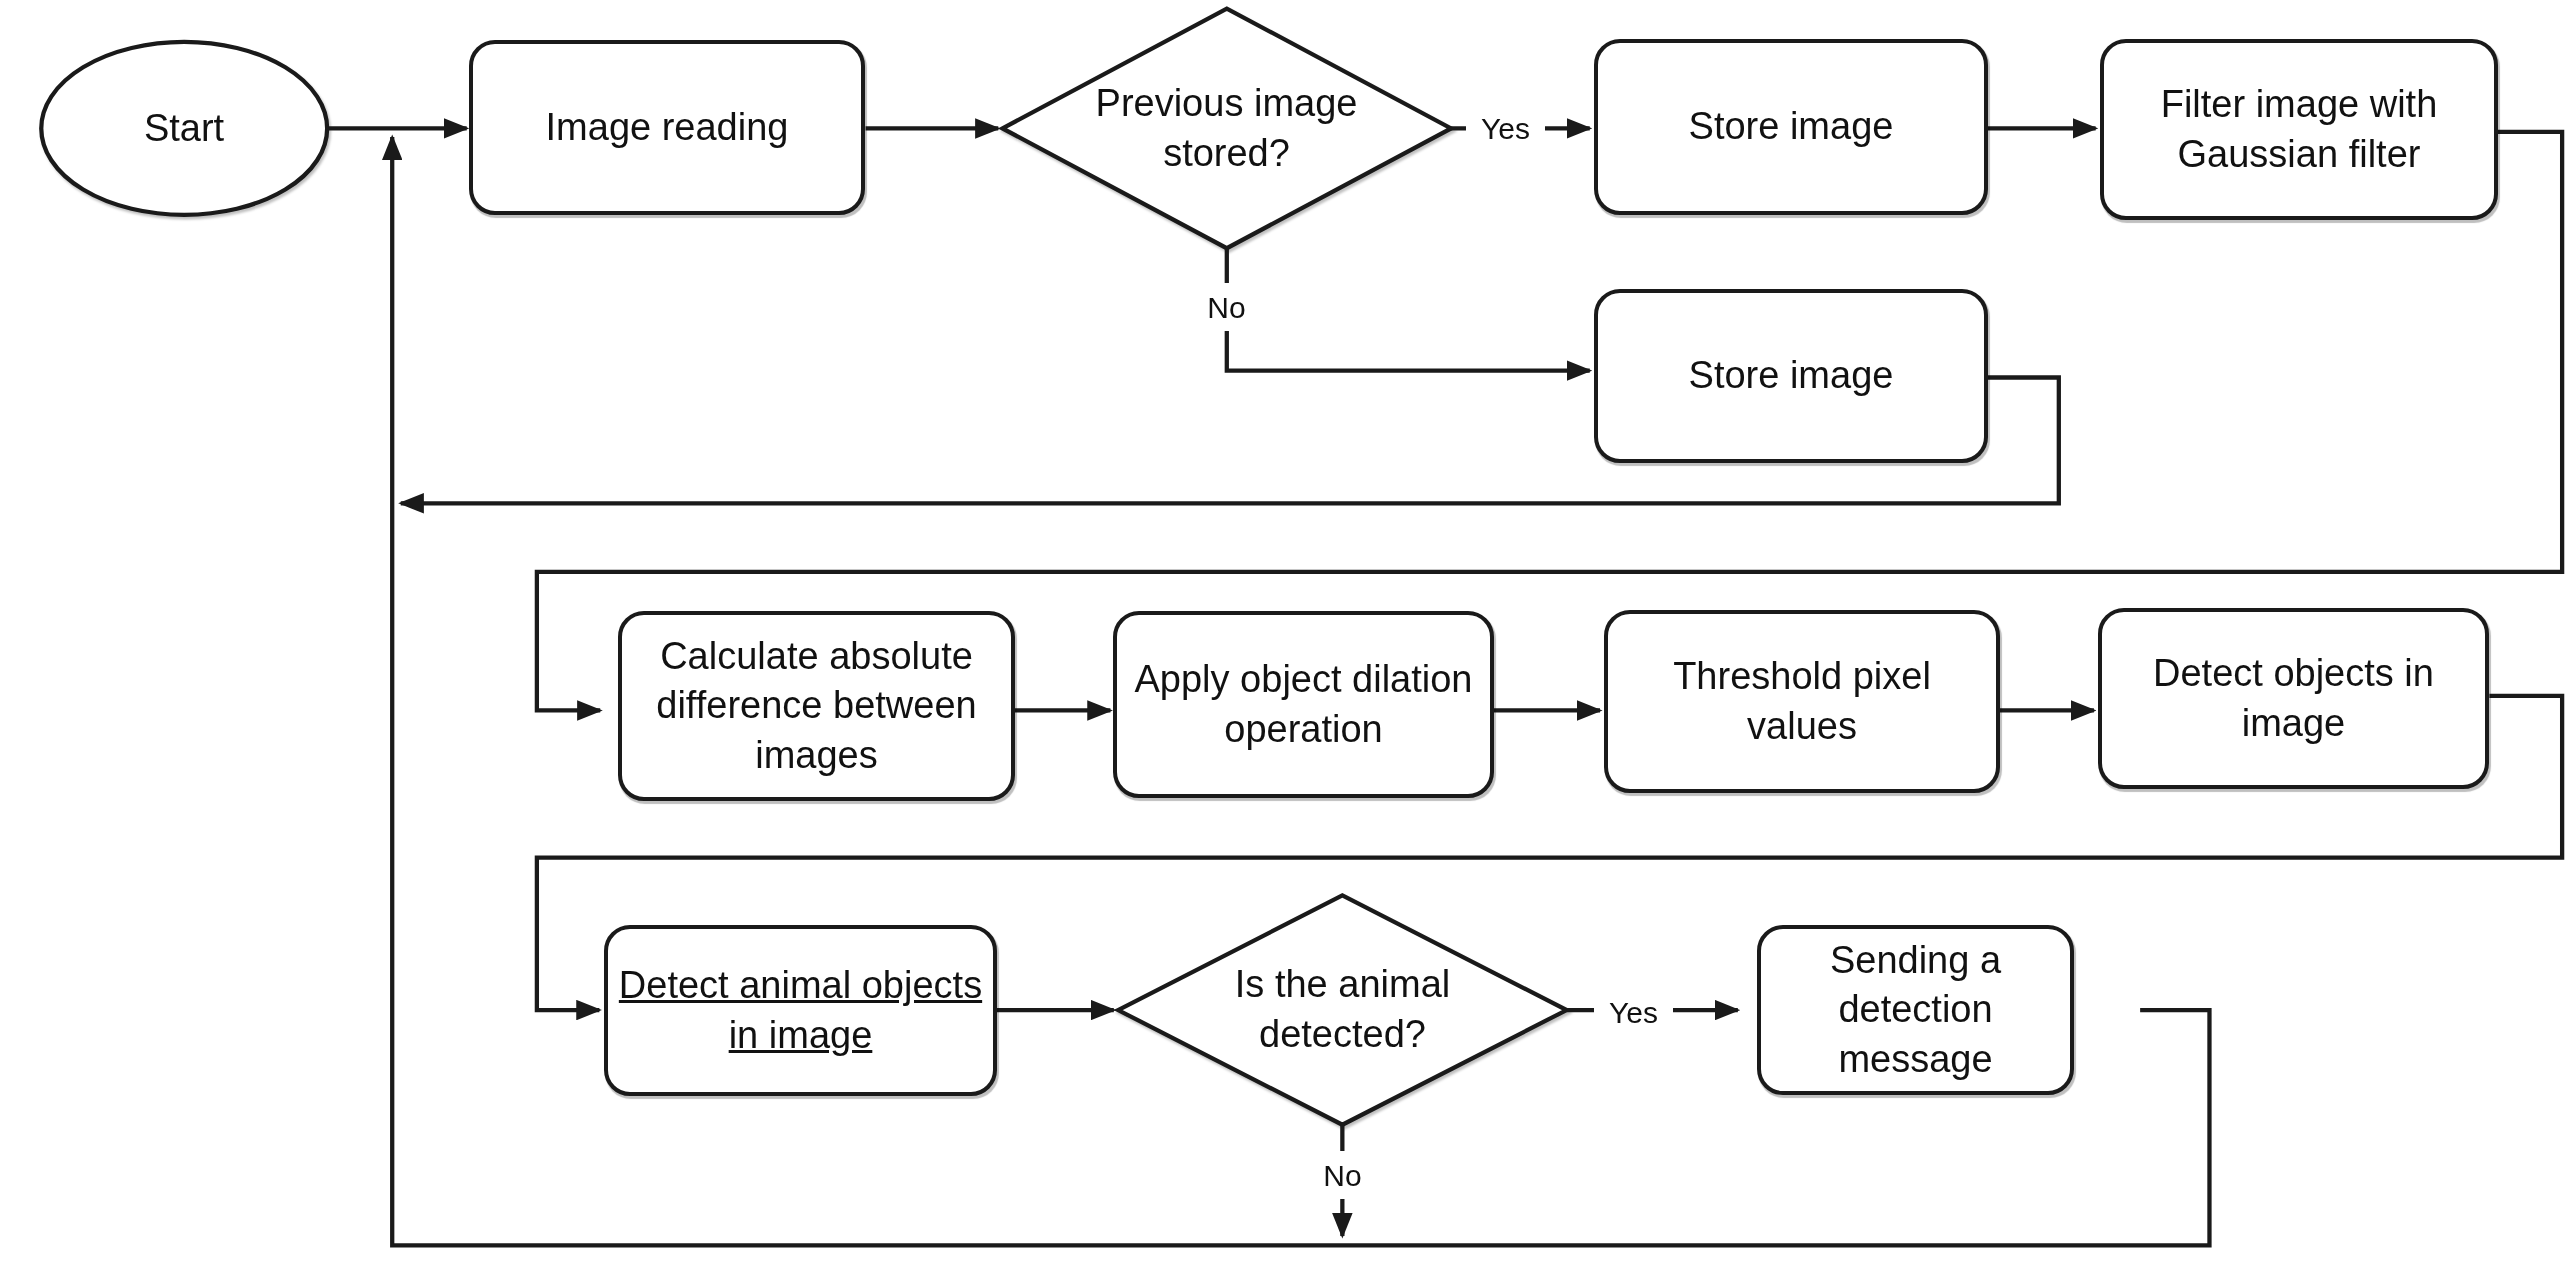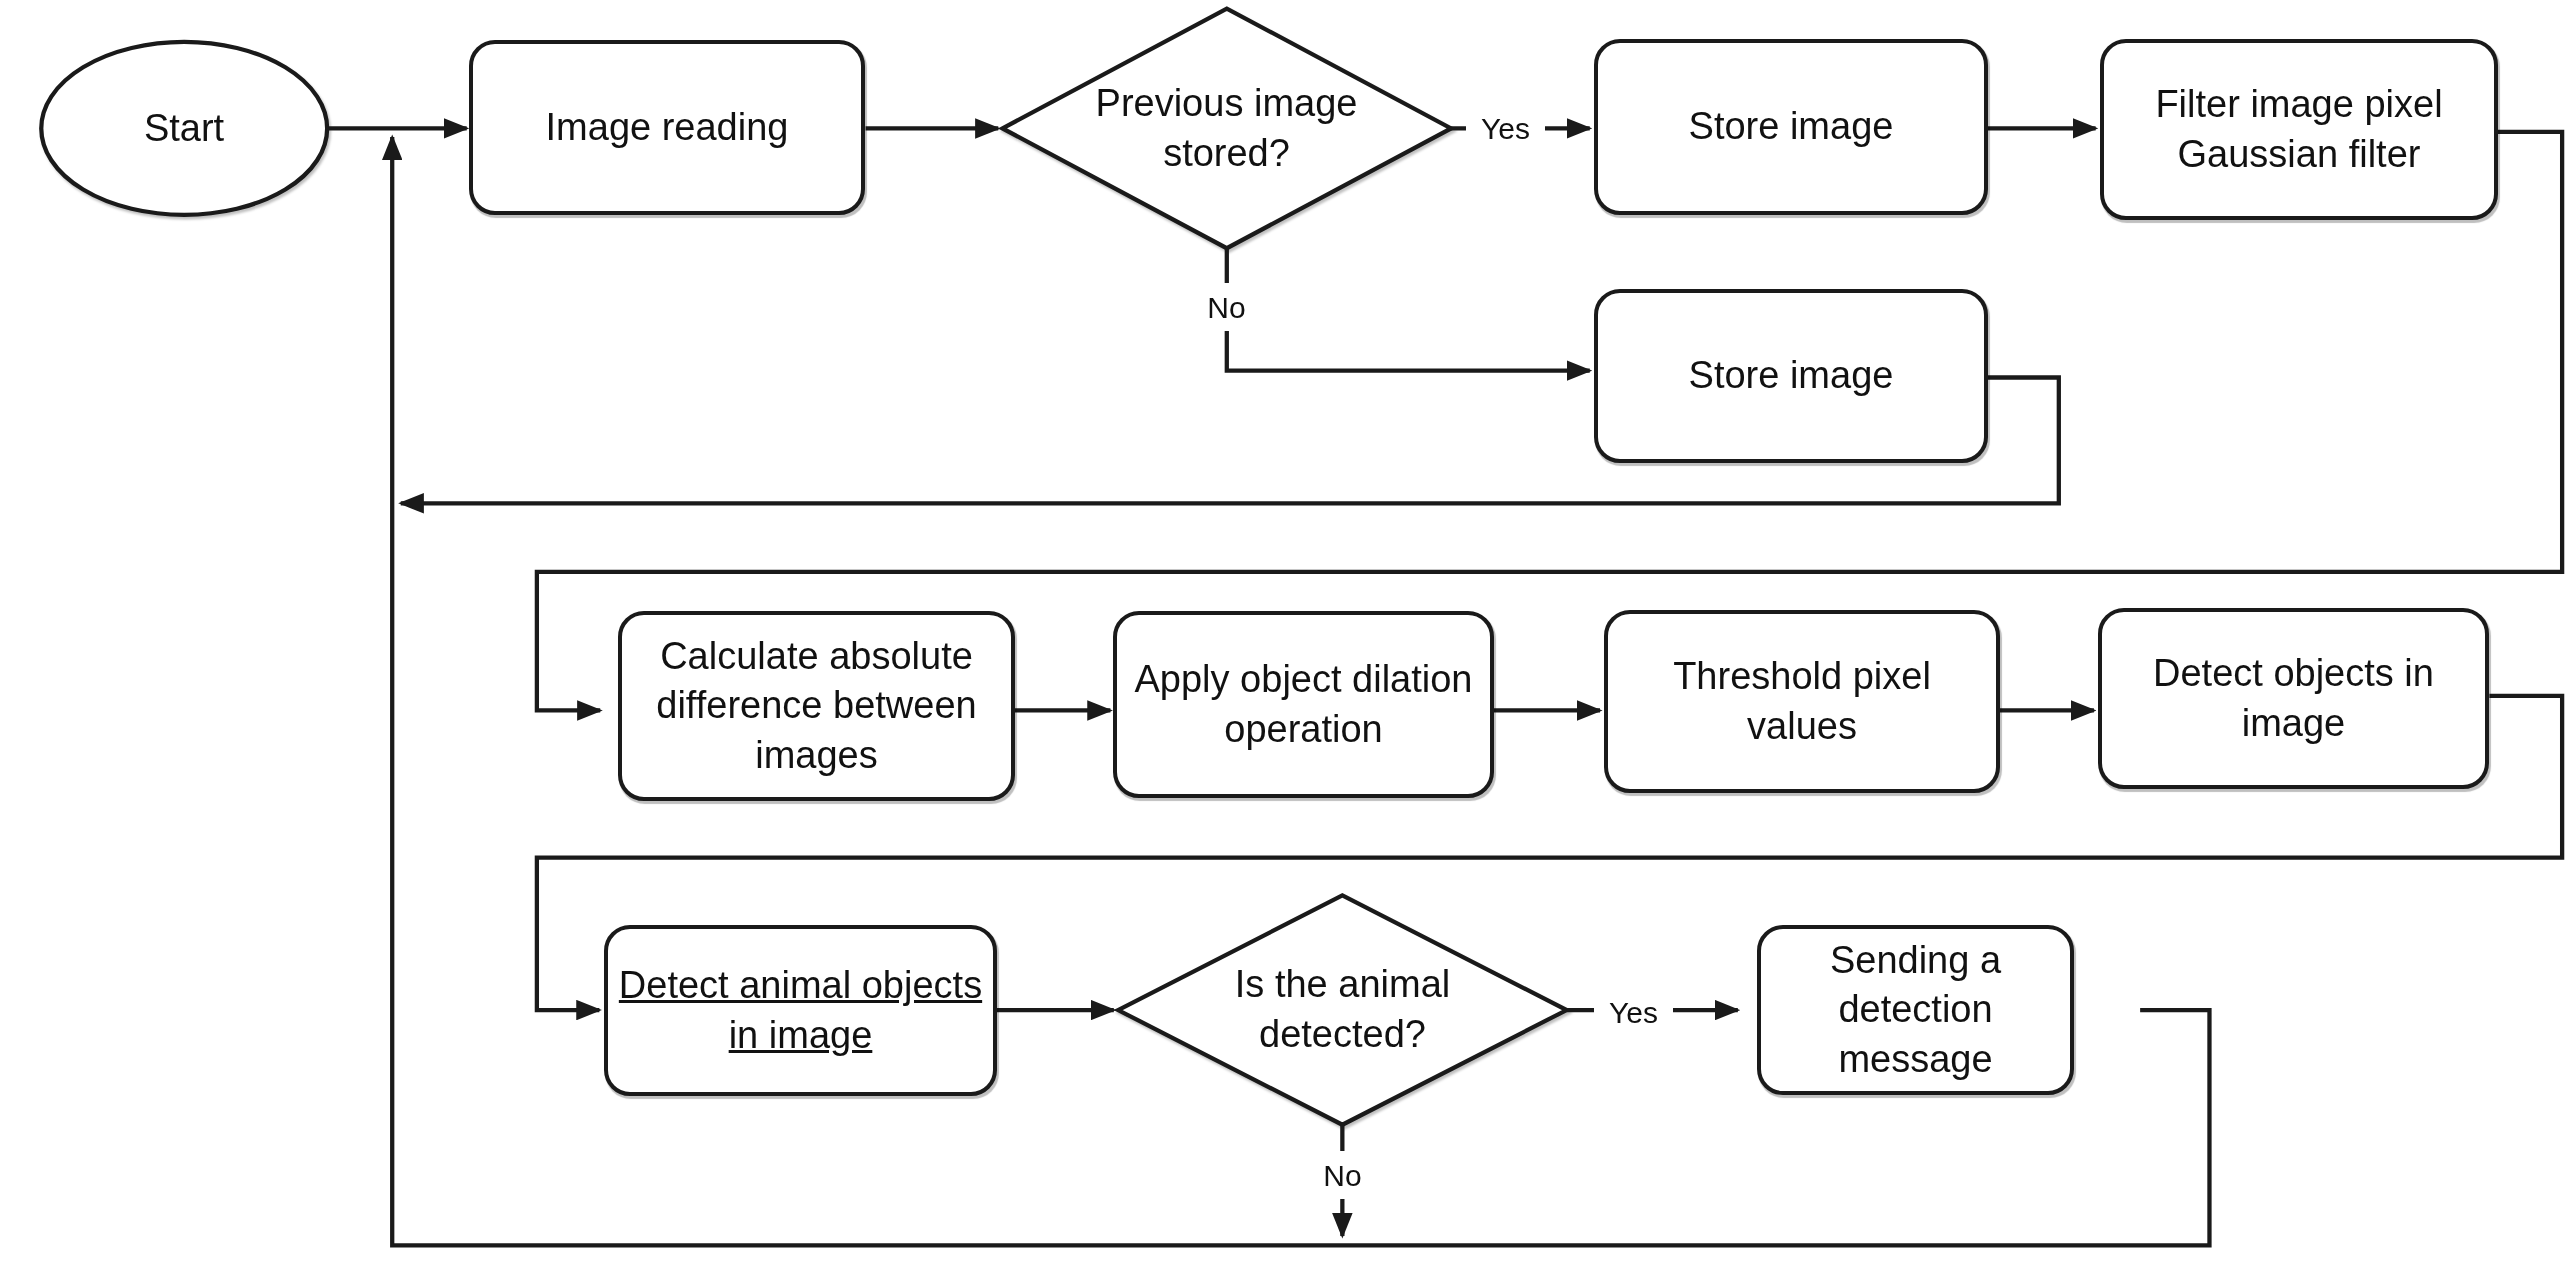--- a/index.html
+++ b/index.html
@@ -105,21 +105,21 @@
 
   <div class="node" style="left:469px; top:40px; width:396px; height:175px; padding:0 8.6px;align-items:center;">
     <span>Image reading</span>
   </div>
 
   <div class="node" style="left:1594px; top:39px; width:394px; height:176px; padding:0 8.6px;">
     <span>Store image</span>
   </div>
 
   <div class="node" style="left:2100px; top:39px; width:398px; height:181px; padding:0 20.5px;">
-    <span>Filter image pixel Gaussian filter</span>
+    <span>Filter image with Gaussian filter</span>
   </div>
 
   <div class="node" style="left:1594px; top:289px; width:394px; height:174px; padding:0 8.6px;">
     <span>Store image</span>
   </div>
 
   <div class="node" style="left:604px; top:611px; width:397px; height:190px; padding:0 8px;margin-left:14px;">
     <span>Calculate absolute difference between images</span>
   </div>
 

